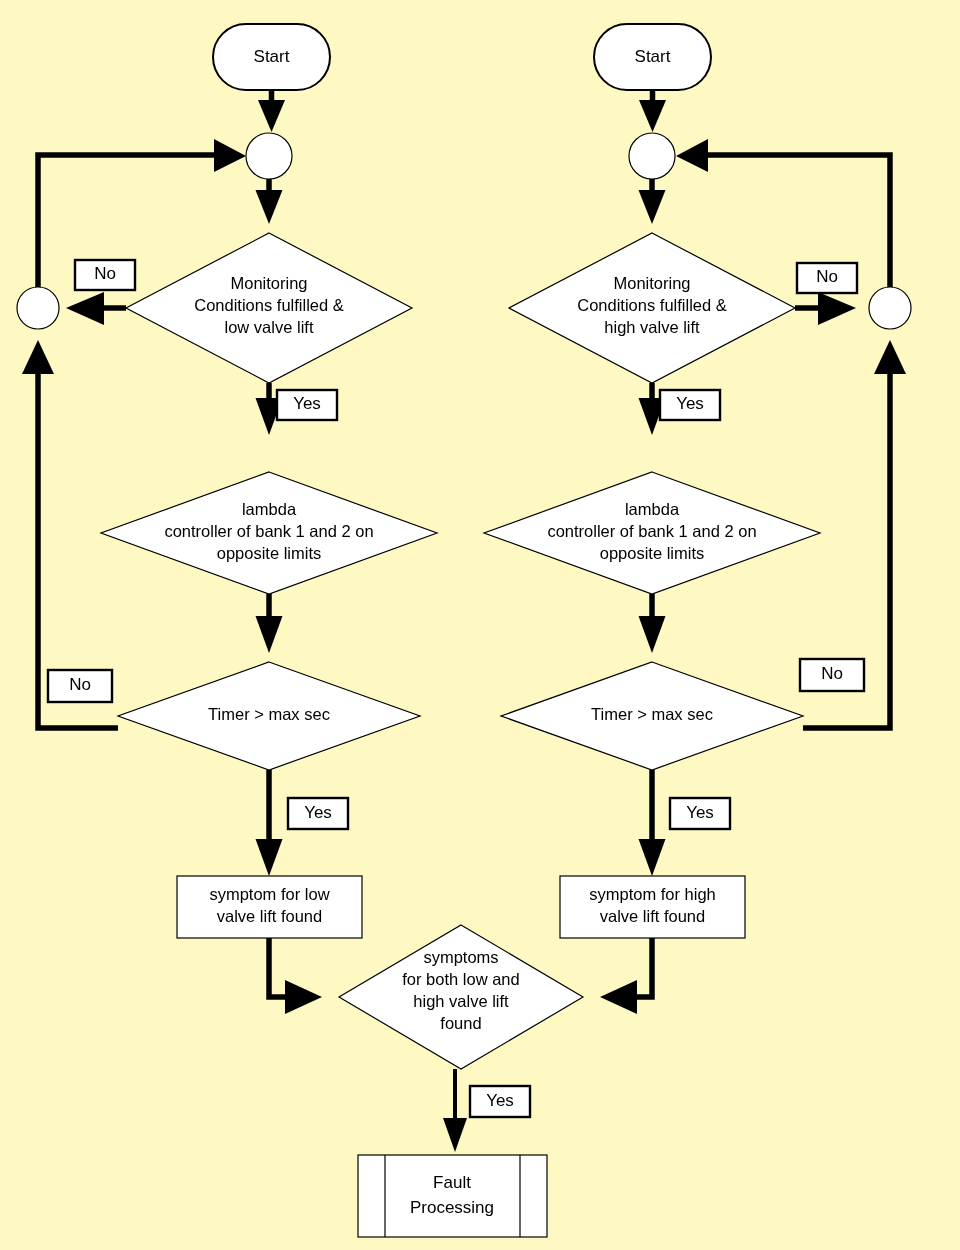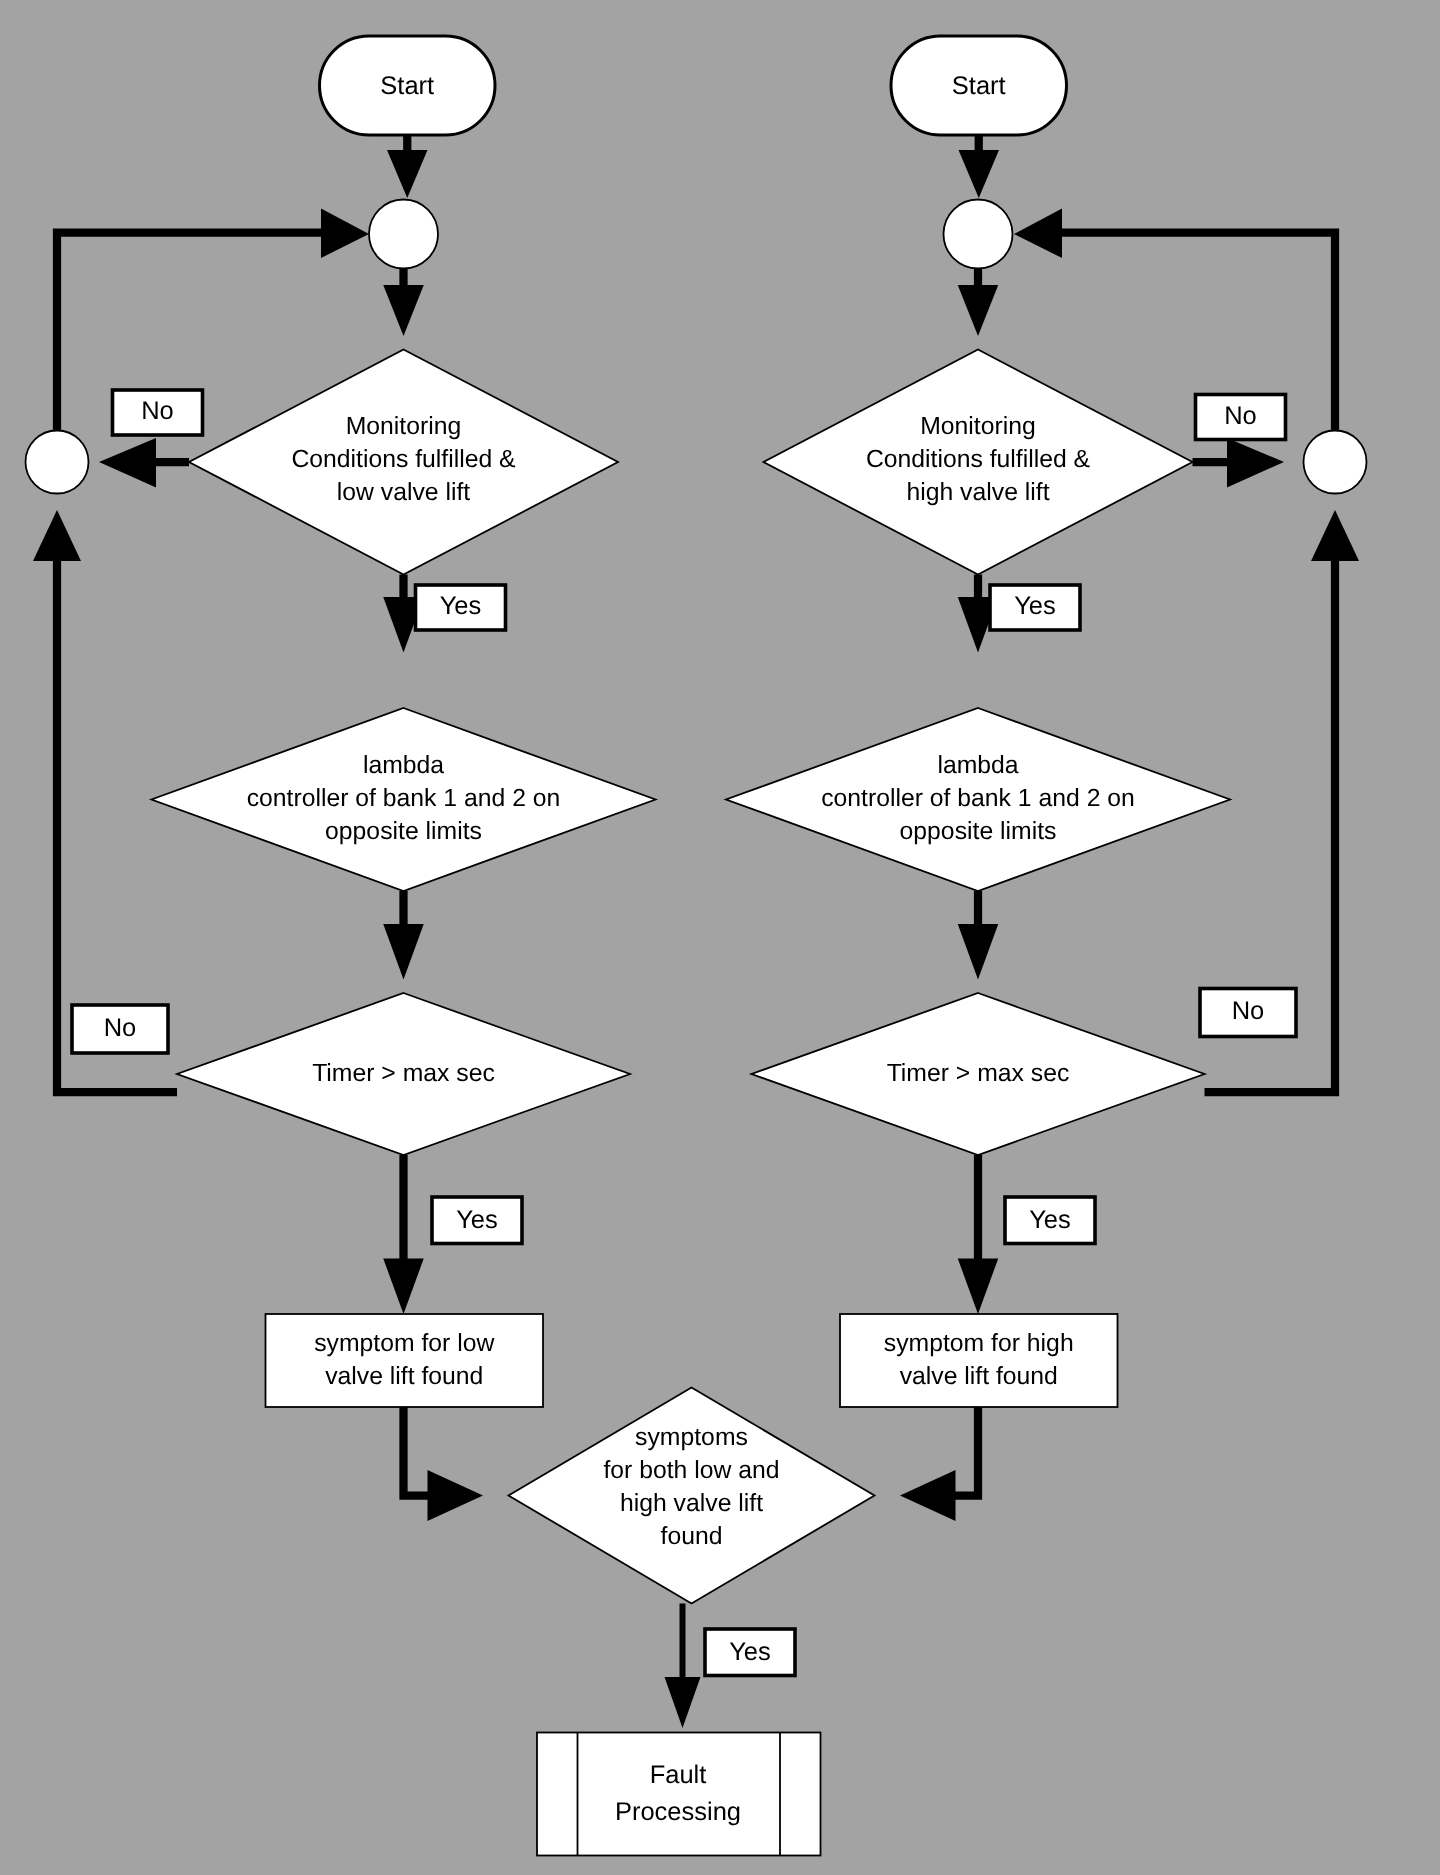--- a/index.html
+++ b/index.html
@@ -4,21 +4,21 @@
 <style>
   html, body {
     margin: 0;
     padding: 0;
     background: #ffffff;
   }
   #page {
     position: relative;
     width: 960px;
     height: 1250px;
-    background: #a3a3a3;
+    background: #fef9c3;
     font-family: "Liberation Sans", sans-serif;
     overflow: hidden;
   }
   svg.flow {
     display: block;
     width: 960px;
     height: 1250px;
   }
   .shape-outline {
     fill: #ffffff;

